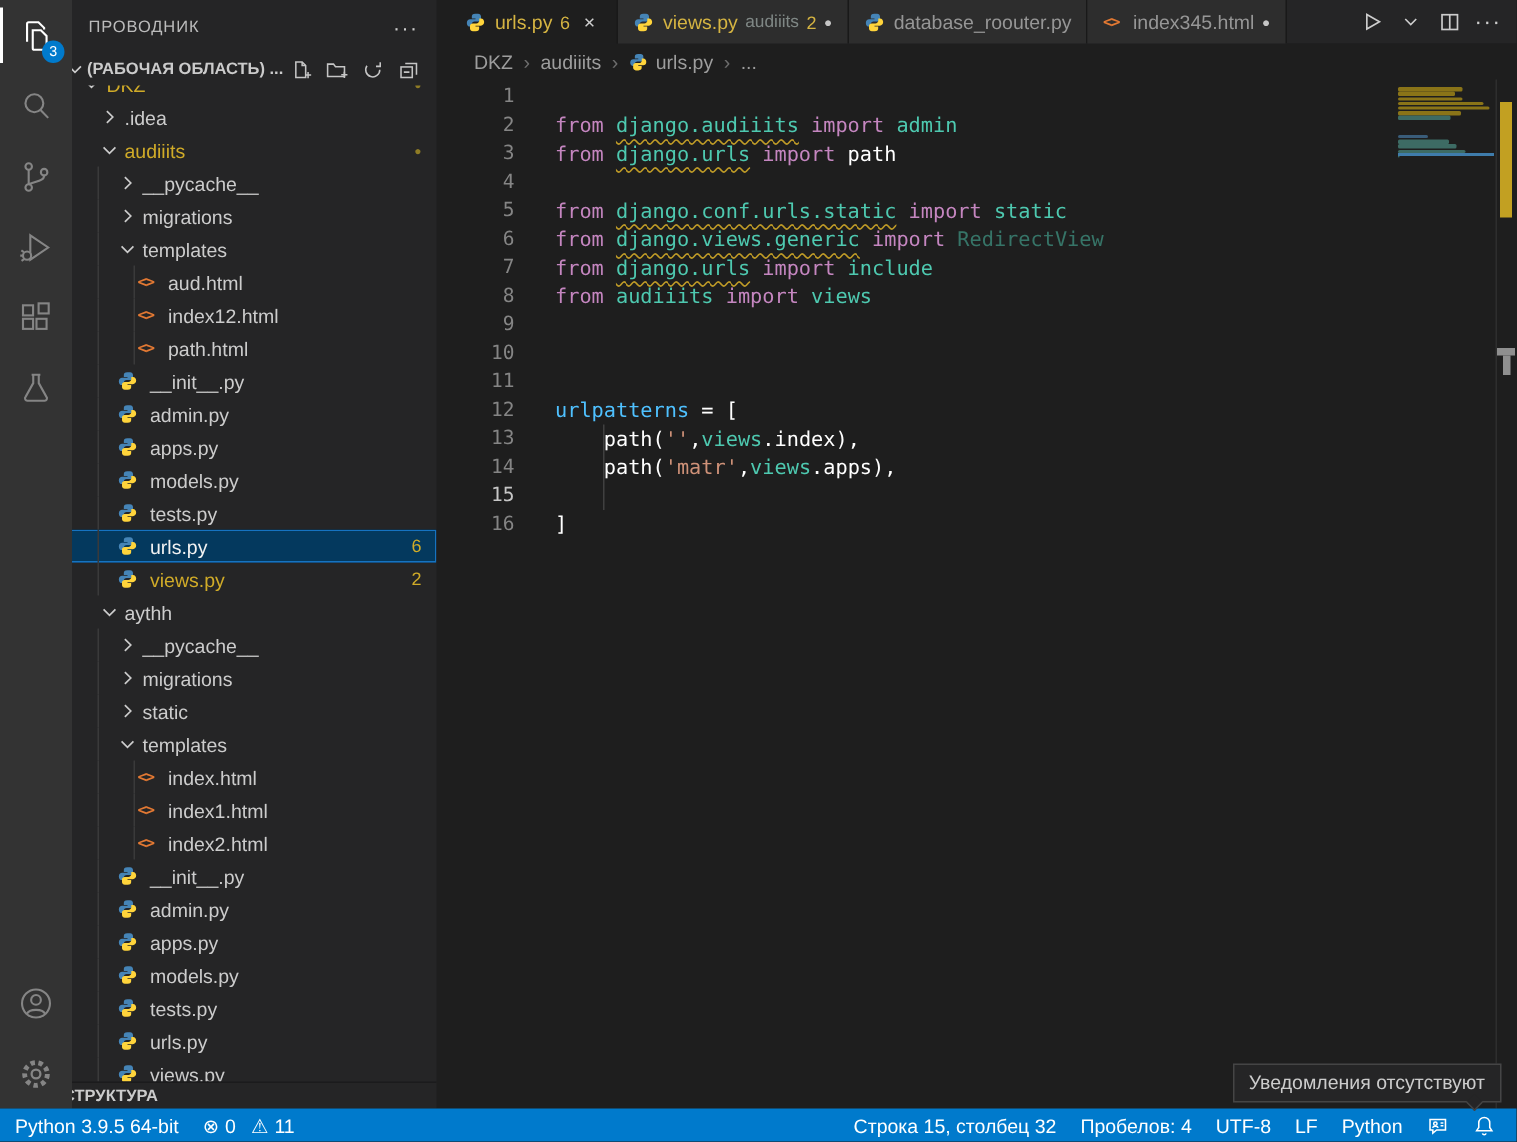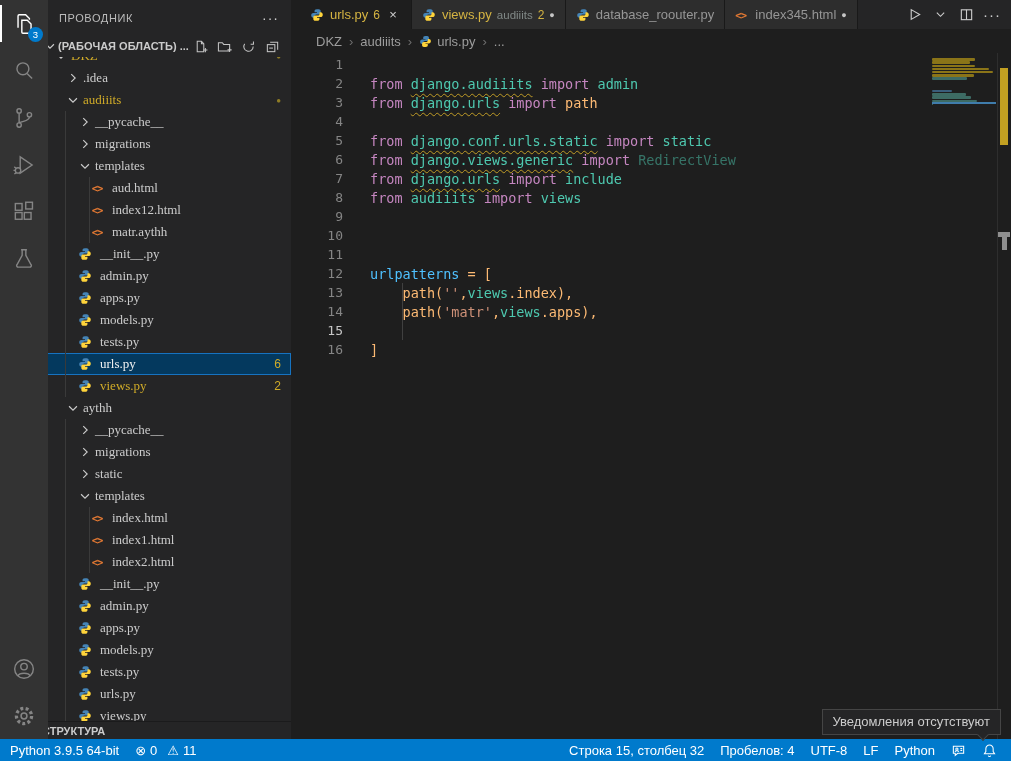--- a/index.html
+++ b/index.html
@@ -39,21 +39,21 @@
   .sb-actions .act{ width:18px; height:18px; display:flex; align-items:center; justify-content:center;
     color:#c5c5c5; cursor:pointer;}
   .sb-actions svg{ width:15px; height:15px; stroke:currentColor; fill:none; stroke-width:1.1;}
   .tree{ position:absolute; top:57px; bottom:18px; left:0; right:0; overflow:hidden;}
   .row{ position:relative; height:22px; display:flex; align-items:center; font-size:13px;
     color:#cccccc; cursor:pointer; white-space:nowrap;}
   .row.selected{ background:#04395e; box-shadow:inset 0 0 0 1px #1673c1;}
   .row .chev{ width:16px; flex:0 0 16px; display:inline-flex; align-items:center; justify-content:center;}
   .row .ficon{ width:16px; flex:0 0 16px; display:inline-flex; align-items:center; justify-content:center; margin-right:5px;}
   .row .ficon svg{ width:14px; height:14px;}
-  .row .lbl{ margin-left:2px;font-family:Liberation Serif, serif; }
+  .row .lbl{ margin-left:2px; }
   .row.gold .lbl{ color:#d0ab28; }
   .row .badge{ margin-left:auto; padding-right:10px; color:#d0ab28; font-size:12px;}
   .row .dot{ margin-left:auto; padding-right:10px; color:#8f7c25; font-size:8px;}
   .guide{ position:absolute; top:0; bottom:0; width:1px; background:#3a3a3a;}
   .html-ico{ font-family:"DejaVu Sans Mono",monospace; font-weight:bold; font-size:10.5px;
     color:#e37933; letter-spacing:-1px;}
   .sb-outline{ position:absolute; left:0; right:0; bottom:0; height:18px; display:flex;
     align-items:center; font-size:11px; font-weight:bold; color:#cbcbcb; background:#252526;
     border-top:1px solid rgba(0,0,0,.25); padding-left:3px; cursor:pointer;}
 
@@ -84,21 +84,21 @@
   .editor{ position:absolute; left:0; right:0; top:53px; bottom:0; }
   .code-area{ position:absolute; left:0; right:81px; top:0; bottom:0; overflow:hidden; padding-top:2px;}
   .cl{ display:flex; height:19px; line-height:19px;
     font-family:"DejaVu Sans Mono", monospace; font-size:13.5px; }
   .cl .num{ width:43px; flex:0 0 43px; text-align:right; color:#858585; font-size:13px;
     padding-right:0; user-select:none;}
   .cl.cur .num{ color:#c6c6c6; }
   .cl .body{ flex:1; margin-left:27px; white-space:pre; position:relative;
     border-top:1px solid transparent; border-bottom:1px solid transparent; }
   .cl.cur .body{ border-top-color:#3a3a3a; border-bottom-color:#3a3a3a; }
-  .kw{ color:#c586c0; } .type{ color:#4ec9b0; } .plain{ color:#fdba74; }
+  .kw{ color:#c586c0; } .type{ color:#4ec9b0; } .plain{ color:#ffffff; }
   .str{ color:#ce9178; } .var{ color:#4fc1ff; }
   .fade{ color:#4ec9b0; opacity:.5; }
   .mod{ color:#4ec9b0; text-decoration:underline; text-decoration-style:wavy;
     text-decoration-color:#bf9b26; text-decoration-thickness:1px; text-underline-offset:3.5px;}
   .box{ border:1px solid #8a8a8a; margin:0 -1px; color:#d4d4d4;}
   .caret{ display:inline-block; width:2px; height:15px; background:#c8c8c8;
     vertical-align:-2px; margin:0 -1px;}
   .indent-guide{ position:absolute; width:1px; background:#404040; left:102px; }
 
   
@@ -310,21 +310,21 @@
         <div class="row" style="padding-left: 50px;">
           <div class="guide" style="left: 26px;"></div>
           <div class="guide" style="left: 50px;"></div>
           <span class="ficon html-ico">&lt;&gt;</span>
           <span class="lbl">index12.html</span>
         </div>
         <div class="row" style="padding-left: 50px;">
           <div class="guide" style="left: 26px;"></div>
           <div class="guide" style="left: 50px;"></div>
           <span class="ficon html-ico">&lt;&gt;</span>
-          <span class="lbl">matr.aythh</span>
+          <span class="lbl">path.html</span>
         </div>
         <div class="row" style="padding-left: 38px;">
           <div class="guide" style="left: 26px;"></div>
           <span class="ficon">
             <svg viewBox="0 0 16 16">
               <path fill="#4584b6" stroke="none" d="M7.9 1.3c-2.1 0-2.7 1-2.7 2.1v1.5H8v.7H3.9C2.5 5.6 1.4 6.6 1.4 8.3c0 1.7 1 2.8 2.4 2.8h1.3V9.5c0-1.3 1-2.2 2.3-2.2h2.8c1.1 0 2-.9 2-2V3.4c0-1.2-1-2.1-2.2-2.1z"></path>
               <path fill="#ffd43b" stroke="none" d="M8.1 14.7c2.1 0 2.7-1 2.7-2.1v-1.5H8v-.7h4.1c1.4 0 2.5-1 2.5-2.7 0-1.7-1-2.8-2.4-2.8h-1.3v1.6c0 1.3-1 2.2-2.3 2.2H5.8c-1.1 0-2 .9-2 2v1.9c0 1.2 1 2.1 2.2 2.1z"></path>
             </svg>
           </span>
           <span class="lbl">__init__.py</span>

